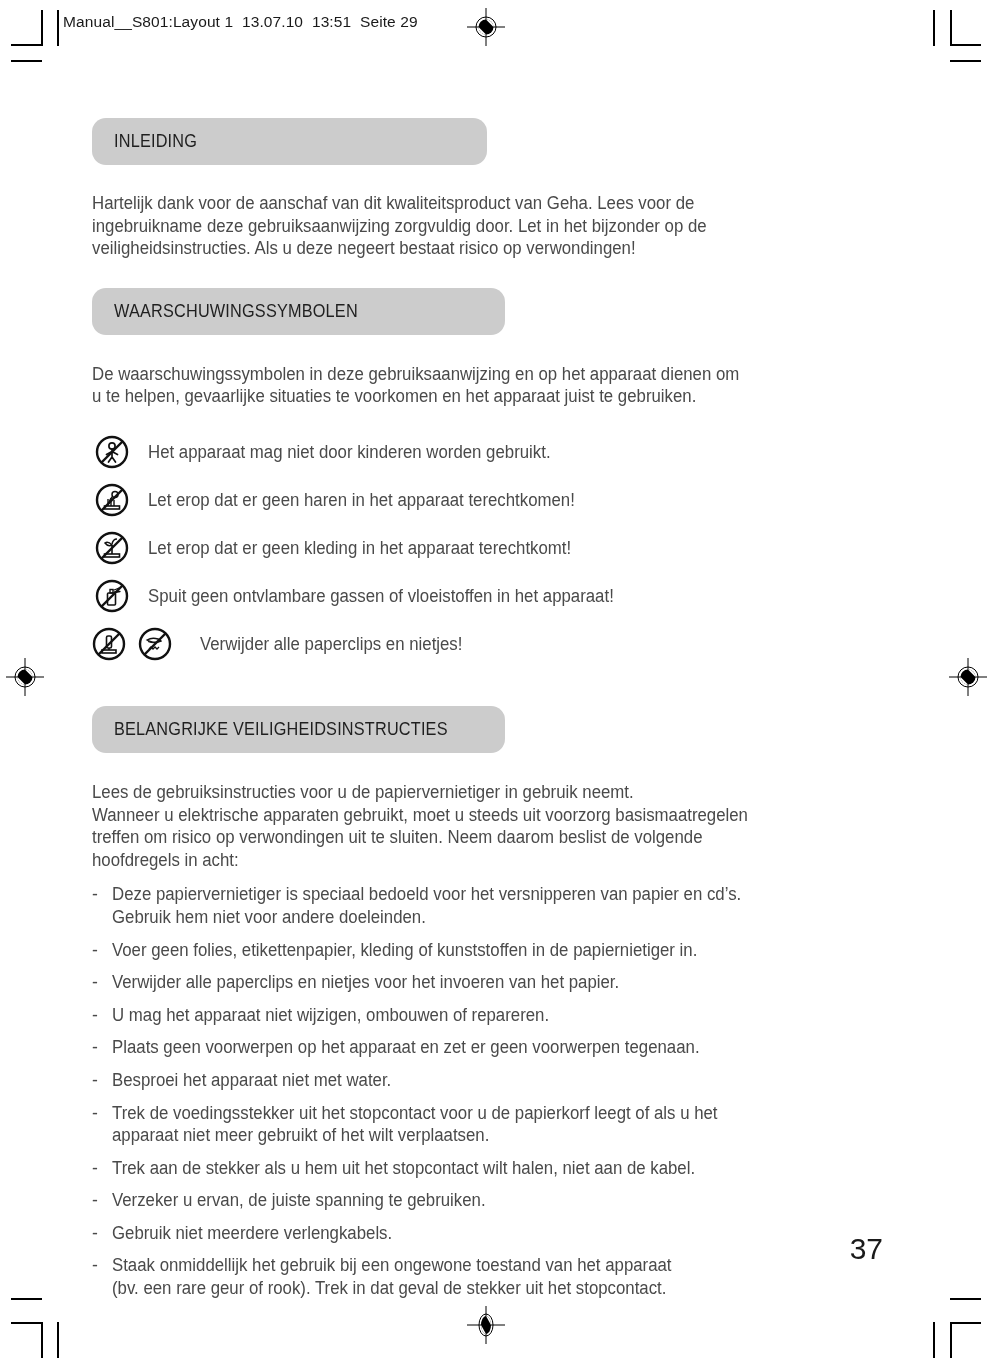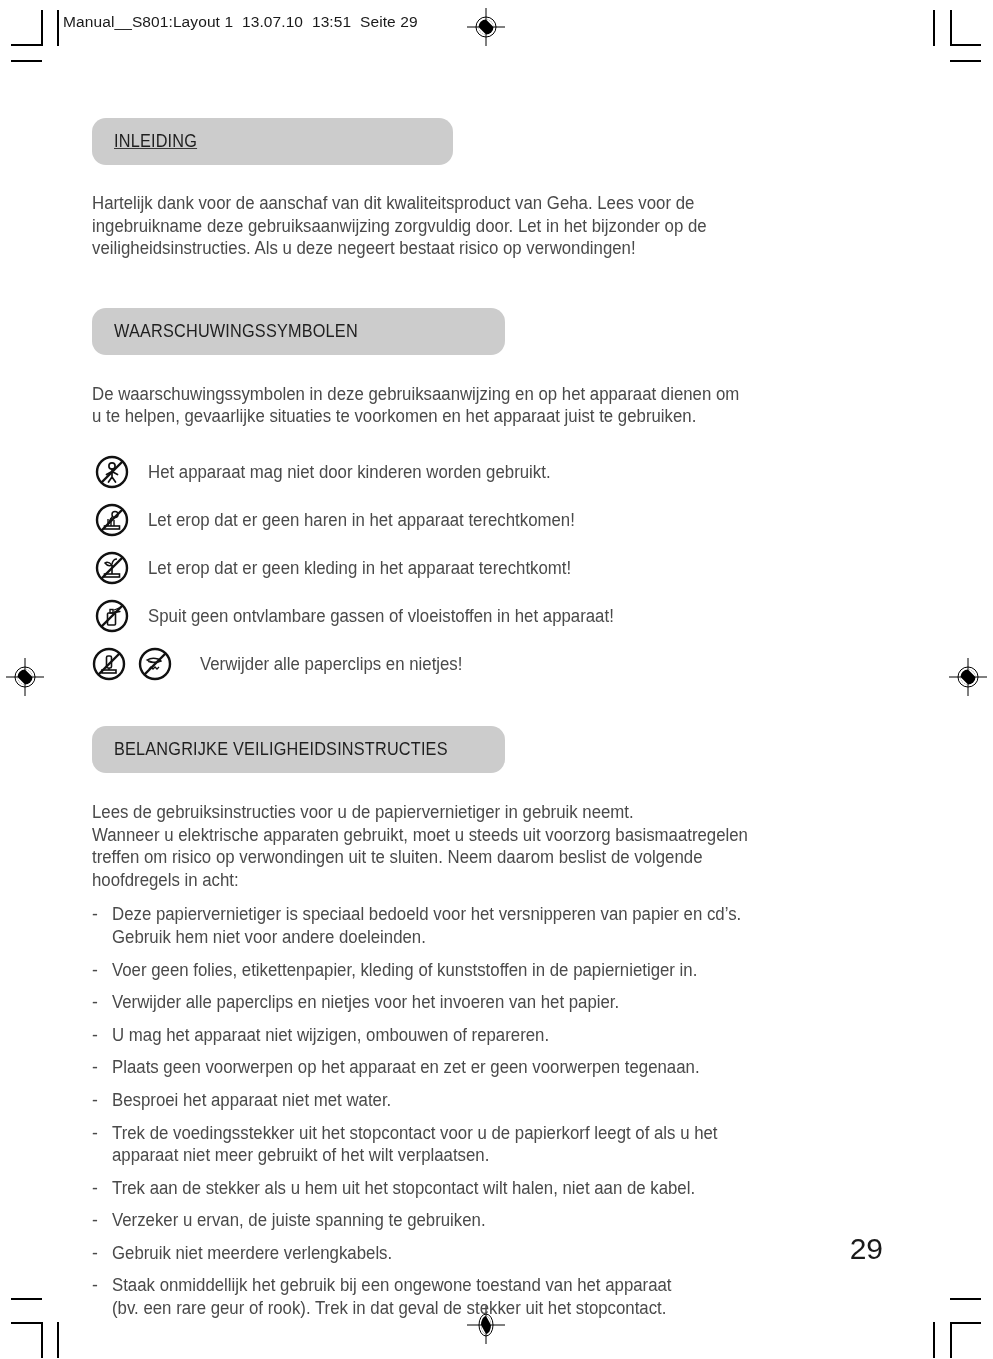--- a/index.html
+++ b/index.html
@@ -51,21 +51,21 @@
   
   .section-bar {
     background: #cccccc;
     border-radius: 14px;
     height: 47px;
     display: flex;
     align-items: center;
     padding-left: 22px;
     box-sizing: border-box;
   }
-  .section-bar.w1 { width: 361px; text-decoration: underline; }
+  .section-bar.w1 { width: 395px; }
   .section-bar.w2 { width: 413px; }
   .section-bar.w3 { width: 413px; }
   .section-bar-label {
     font-family: "Liberation Sans", sans-serif;
     font-size: 17.5px;
     font-weight: 400;
     letter-spacing: 0.2px;
     color: #1f1f1f;
     transform: scaleX(0.93);
     transform-origin: left center;
@@ -226,21 +226,21 @@
 
 <div class="page-body">
 
   <div class="section-bar w1">
     <span class="section-bar-label">INLEIDING</span>
   </div>
   <p class="para p-intro">Hartelijk dank voor de aanschaf van dit kwaliteitsproduct van Geha. Lees voor de
 ingebruikname deze gebruiksaanwijzing zorgvuldig door. Let in het bijzonder op de
 veiligheidsinstructies. Als u deze negeert bestaat risico op verwondingen!</p>
 
-  <div class="section-bar w2" style="margin-top:48px;">
+  <div class="section-bar w2" style="margin-top:28px;">
     <span class="section-bar-label">WAARSCHUWINGSSYMBOLEN</span>
   </div>
   <p class="para p-warn">De waarschuwingssymbolen in deze gebruiksaanwijzing en op het apparaat dienen om
 u te helpen, gevaarlijke situaties te voorkomen en het apparaat juist te gebruiken.</p>
 
   <div class="symbol-list">
 
     <div class="symbol-row">
       <span class="icon-slot">
         <svg class="prohib" width="34" height="34" viewBox="0 0 34 34" aria-hidden="true">
@@ -374,13 +374,13 @@
     </li>
     <li class="bullet-item">
       <span class="bullet-dash">-</span>
       <span class="bullet-text">Staak onmiddellijk het gebruik bij een ongewone toestand van het apparaat
 (bv. een rare geur of rook). Trek in dat geval de stekker uit het stopcontact.</span>
     </li>
   </ul>
 
 </div>
 
-<div class="page-number">29</div>
+<div class="page-number">37</div>
 
 </body></html>

